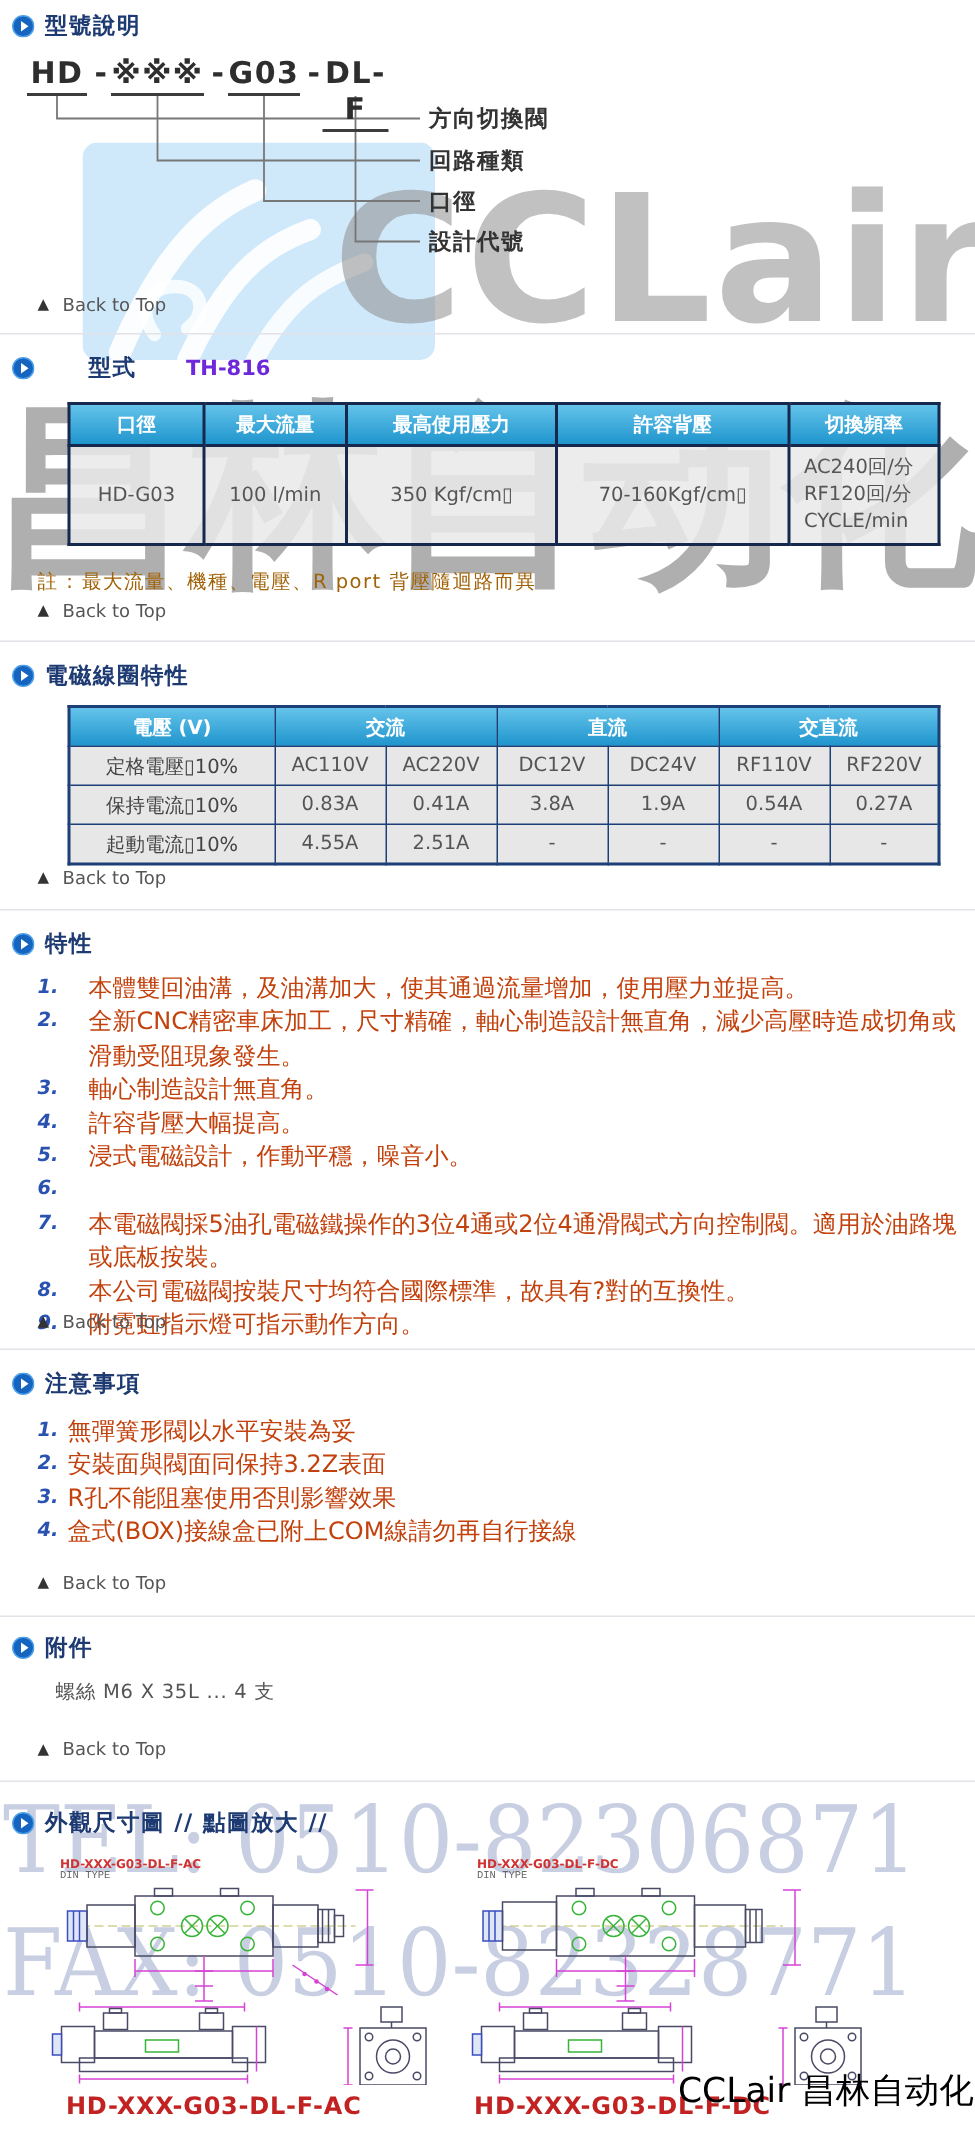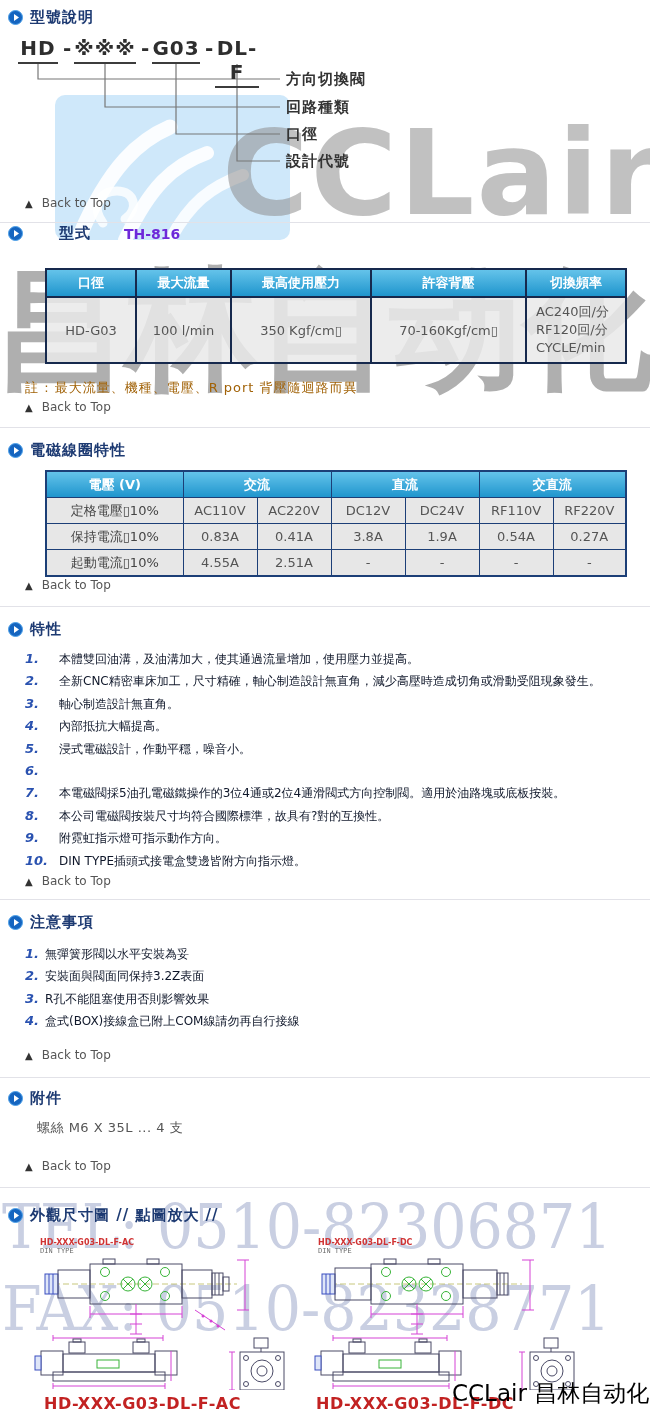--- a/index.html
+++ b/index.html
@@ -40,21 +40,21 @@
   .coil-table{left:45px;top:470px;width:580px;border:2px solid #1c3f77;}
   .coil-table th{background:linear-gradient(#64c3ea,#1f95cd);color:#fff;font-size:13px;font-weight:bold;height:23px;border:1px solid #1c3f77;}
   .coil-table td{background:rgba(228,228,228,.9);color:#555;font-size:13px;text-align:center;border:1px solid #1c3f77;height:23px;}
   .coil-table td.rowlab{color:#444;}
   .note-line{left:25px;top:379px;font-size:13px;color:#a16207;letter-spacing:1px;}
 
   
   .list{display:flex;flex-direction:column;}
   .list-item{display:flex;line-height:22.4px;}
   .li-num{width:34px;flex:none;font-style:italic;font-weight:bold;color:#2a52b0;font-size:13px;}
-  .li-txt{color:#0f172a;font-size:12px;}
+  .li-txt{color:#c2410c;font-size:16px;}
   .notes-item .li-num{width:20px;}
   .acc-text{font-size:13px;color:#555;letter-spacing:.5px;padding-left:12px;}
 
   
   .fig-label{position:absolute;z-index:2;font-size:8px;font-weight:bold;color:#d03333;line-height:9px;}
   .fig-sublabel{font-size:7px;font-weight:normal;color:#666;font-family:Liberation Mono, monospace;}
   .fig-svg{position:absolute;z-index:1;}
   .fig-caption{position:absolute;z-index:2;text-align:center;font-size:16px;font-weight:bold;color:#c22222;letter-spacing:.5px;cursor:pointer;}
   .brand-footer{left:452px;top:1378px;font-size:23px;color:#000;font-weight:500;z-index:2;}
 
@@ -107,21 +107,21 @@
   <div class="model-label" style="top:89px;">口徑</div>
   <div class="model-label" style="top:116px;">設計代號</div>
 </div>
 
 <div class="abs btt" style="left:25px;top:196px;">
   <span class="arrow">▲</span>
   <span>Back to Top</span>
 </div>
 <div class="abs divider" style="top:222px;"></div>
 
-<div class="abs sec-header" style="left:8px;top:224px;gap:36px;">
+<div class="abs sec-header" style="left:8px;top:236px;gap:36px;">
   <span>
     <svg width="15" height="15" viewBox="0 0 15 15">
         <circle cx="7.5" cy="7.5" r="7" fill="#1565c0"></circle>
         <circle cx="7.5" cy="7.5" r="7" fill="none" stroke="#4da0e8" stroke-width="1"></circle>
         <polygon points="6,4 11,7.5 6,11" fill="#fff"></polygon>
       </svg>
   </span>
   <span class="sec-title">型式</span>
     <span class="sec-title-sub" style="margin-left:-3px;">TH-816</span>
 </div>
@@ -246,44 +246,40 @@
   <div class="list-item">
       <span class="li-num">2.</span>
       <span class="li-txt">全新CNC精密車床加工，尺寸精確，軸心制造設計無直角，減少高壓時造成切角或滑動受阻現象發生。</span>
     </div>
   <div class="list-item">
       <span class="li-num">3.</span>
       <span class="li-txt">軸心制造設計無直角。</span>
     </div>
   <div class="list-item">
       <span class="li-num">4.</span>
-      <span class="li-txt">內部抵抗大幅提高。</span>
+      <span class="li-txt">許容背壓大幅提高。</span>
     </div>
   <div class="list-item">
       <span class="li-num">5.</span>
       <span class="li-txt">浸式電磁設計，作動平穩，噪音小。</span>
     </div>
   <div class="list-item">
       <span class="li-num">6.</span>
     </div>
   <div class="list-item">
       <span class="li-num">7.</span>
       <span class="li-txt">本電磁閥採5油孔電磁鐵操作的3位4通或2位4通滑閥式方向控制閥。適用於油路塊或底板按裝。</span>
     </div>
   <div class="list-item">
       <span class="li-num">8.</span>
       <span class="li-txt">本公司電磁閥按裝尺寸均符合國際標準，故具有?對的互換性。</span>
     </div>
   <div class="list-item">
       <span class="li-num">9.</span>
       <span class="li-txt">附霓虹指示燈可指示動作方向。</span>
-    </div>
-  <div class="list-item">
-      <span class="li-num">10.</span>
-      <span class="li-txt">DIN TYPE插頭式接電盒雙邊皆附方向指示燈。</span>
     </div>
 </div>
 
 <div class="abs btt" style="left:25px;top:874px;">
   <span class="arrow">▲</span>
   <span>Back to Top</span>
 </div>
 <div class="abs divider" style="top:899px;"></div>
 
 <div class="abs sec-header" style="left:8px;top:913px;">

